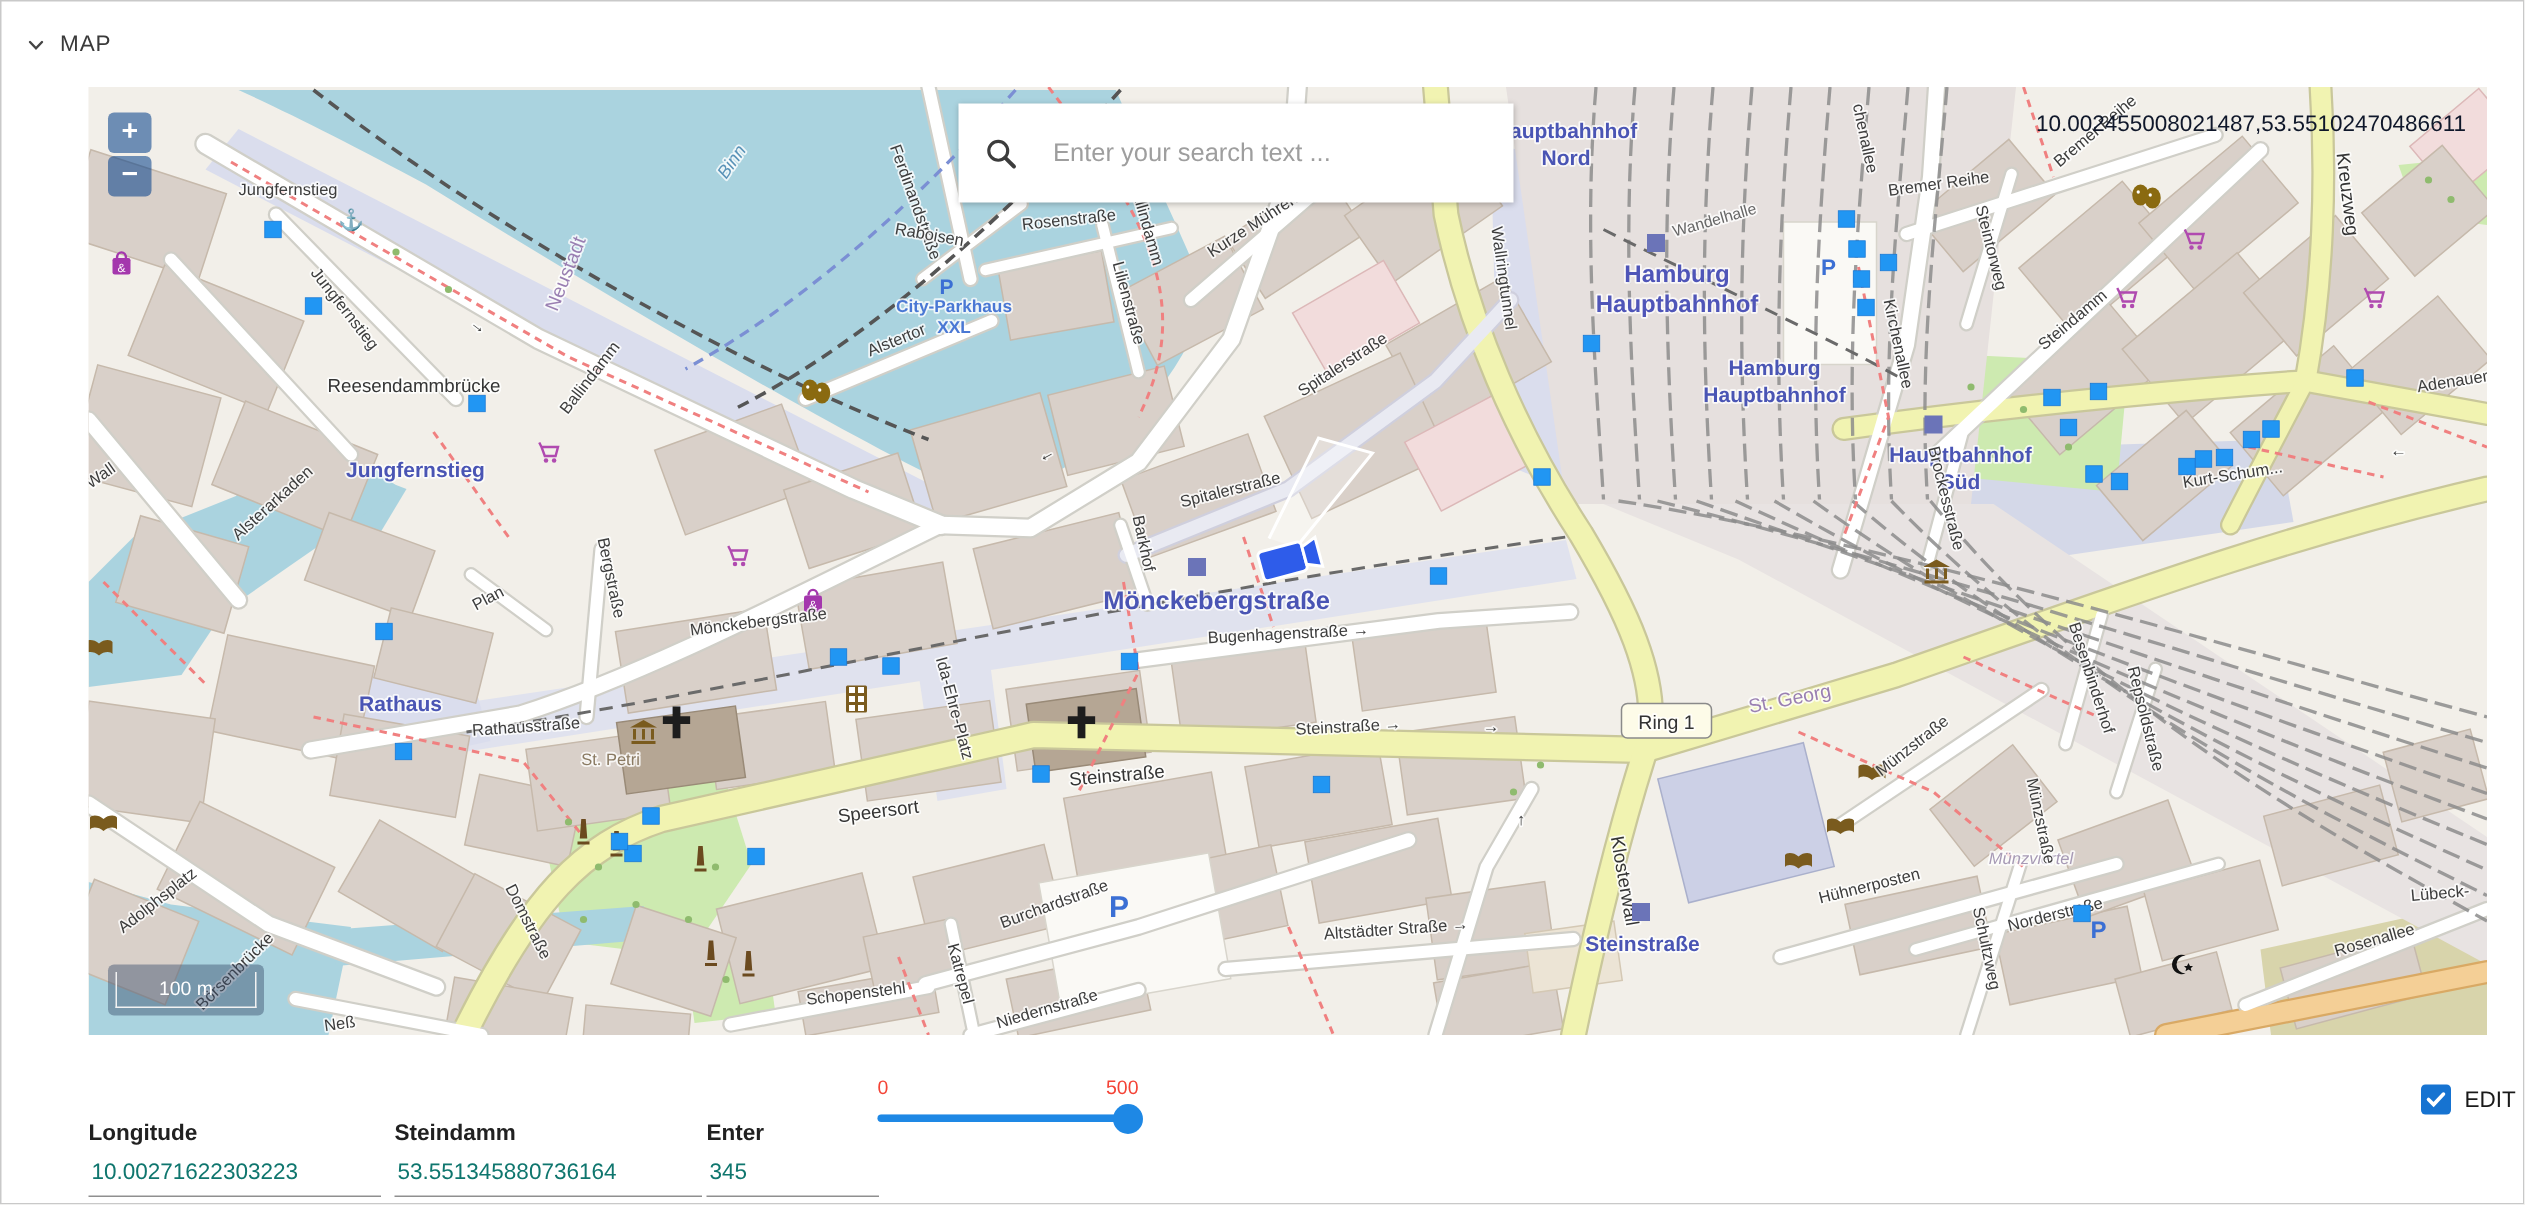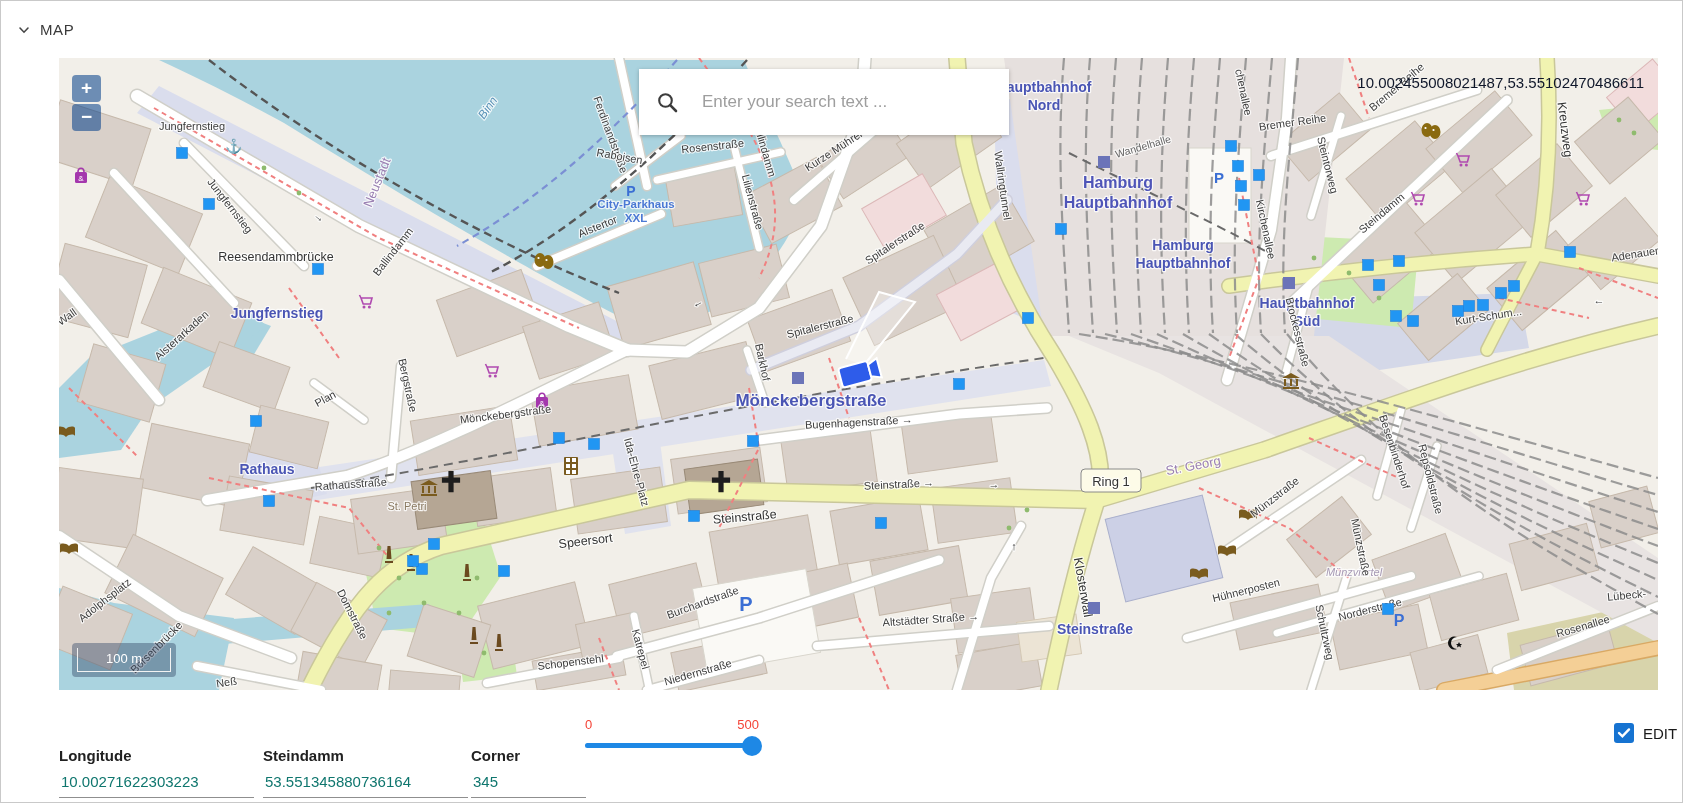--- a/index.html
+++ b/index.html
@@ -580,21 +580,21 @@
 
   <div class="fld" style="left:58px;width:195px;">
     <label>Longitude</label>
     <input type="text" value="10.00271622303223" style="">
   </div>
   <div class="fld" style="left:262px;width:205px;">
     <label>Steindamm</label>
     <input type="text" value="53.551345880736164" style="">
   </div>
   <div class="fld" style="left:470px;width:115px;">
-    <label>Corner</label>
+    <label>Enter</label>
     <input type="text" value="345" style="">
   </div>
 
   <div class="sliderbox">
     <div class="slabels">
       <span>0</span>
       <span>500</span>
     </div>
     <div class="track" id="slider-track">
       <div class="fill" id="slider-fill" style="width: 95.8333%;"></div>

